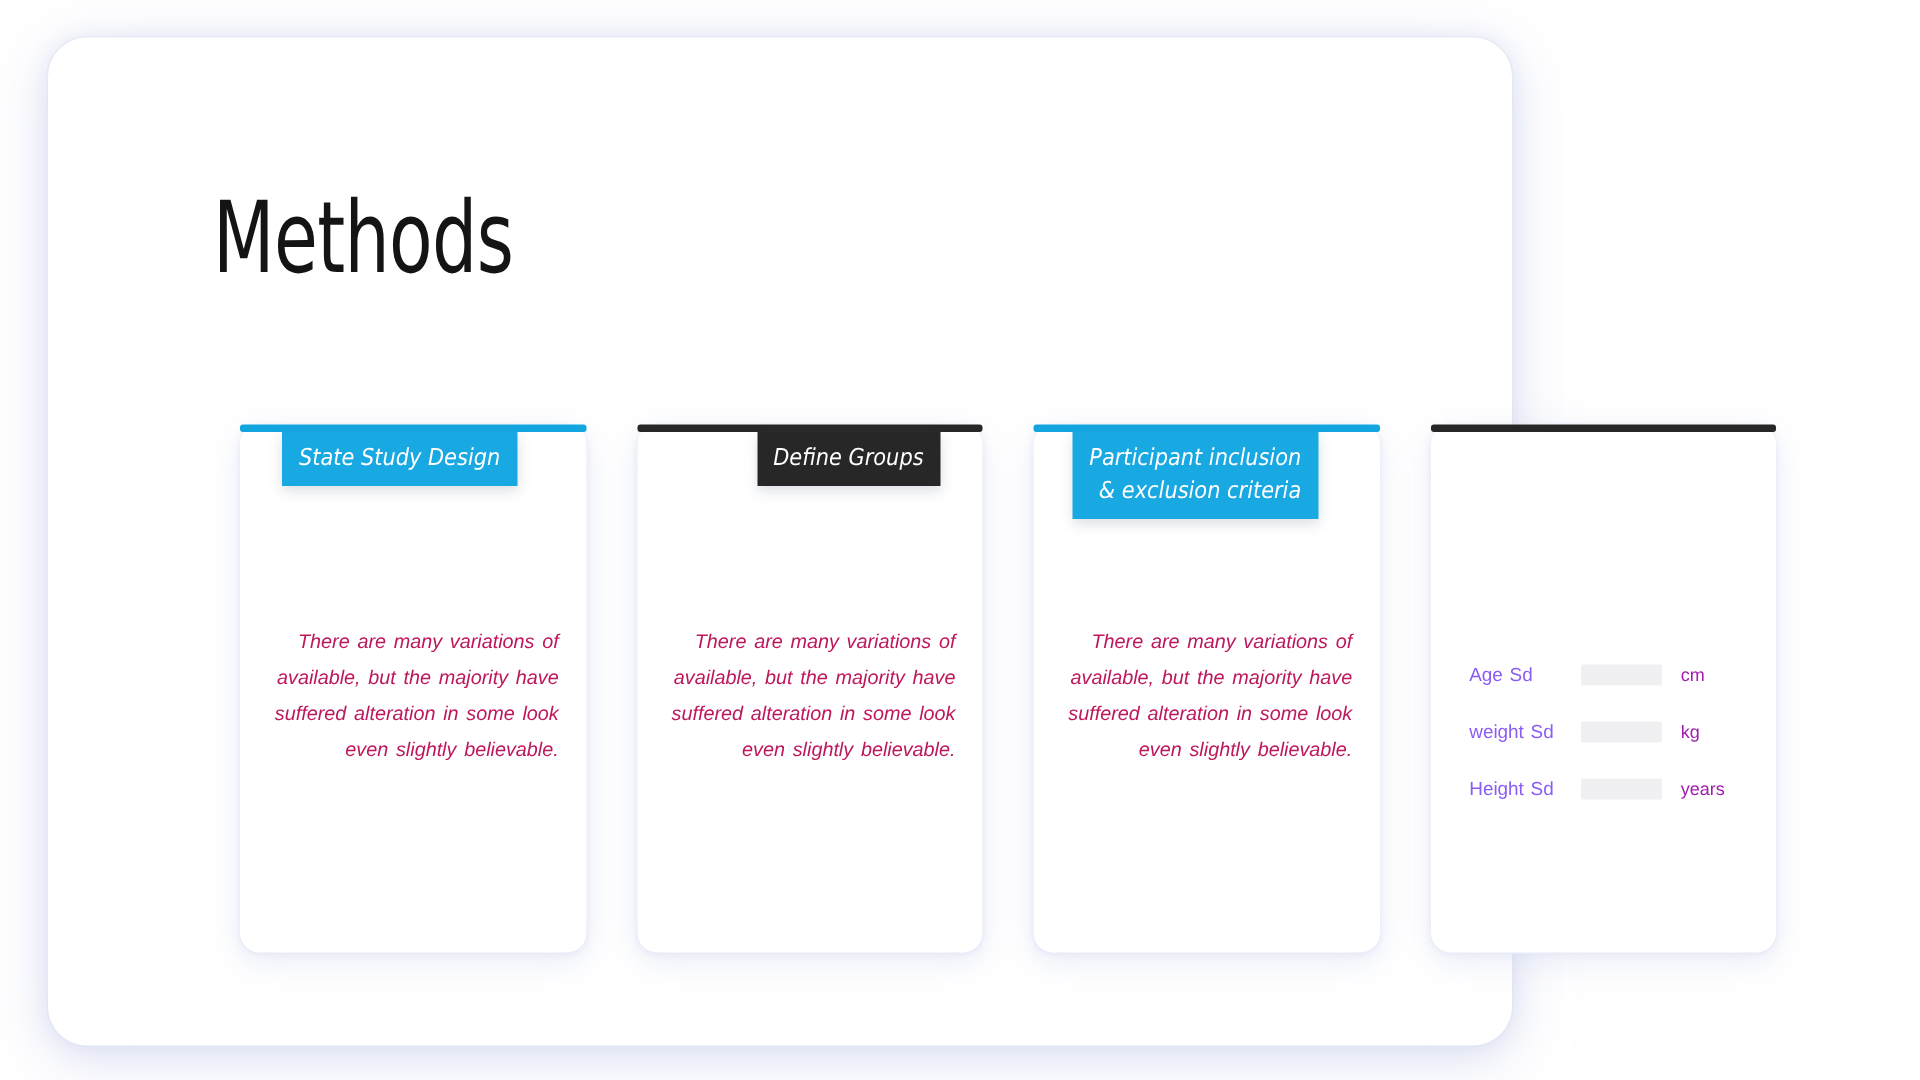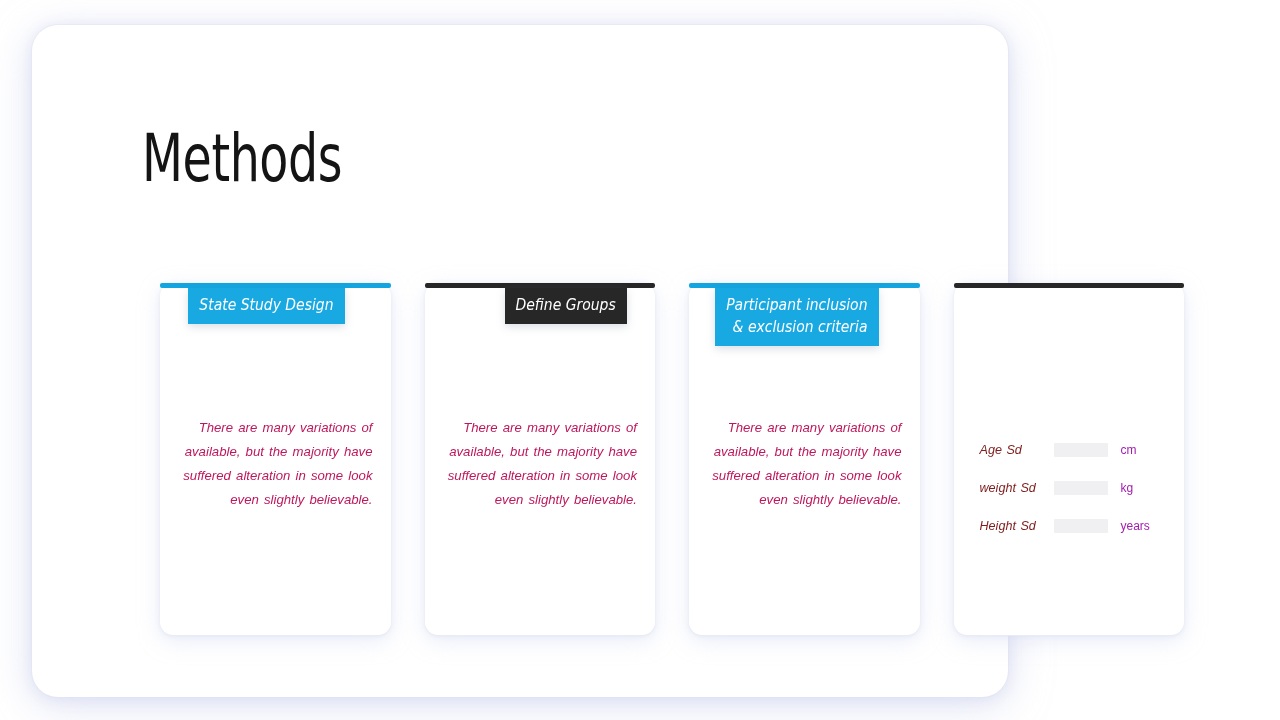--- a/index.html
+++ b/index.html
@@ -117,23 +117,22 @@
     top: 148px;
   }
   .demo-row {
     display: flex;
     align-items: center;
     height: 38px;
   }
   .demo-label {
     width: 74px;
     font-size: 12.6px;
-    color: #7f1d1d;
+    color: #8b5cf6;
     word-spacing: 1px;
-    font-style: italic;
   }
   .demo-input {
     width: 54px;
     height: 14px;
     background: #f0f0f2;
     border-radius: 1px;
     margin-right: 13px;
   }
   .demo-unit {
     font-size: 12px;

